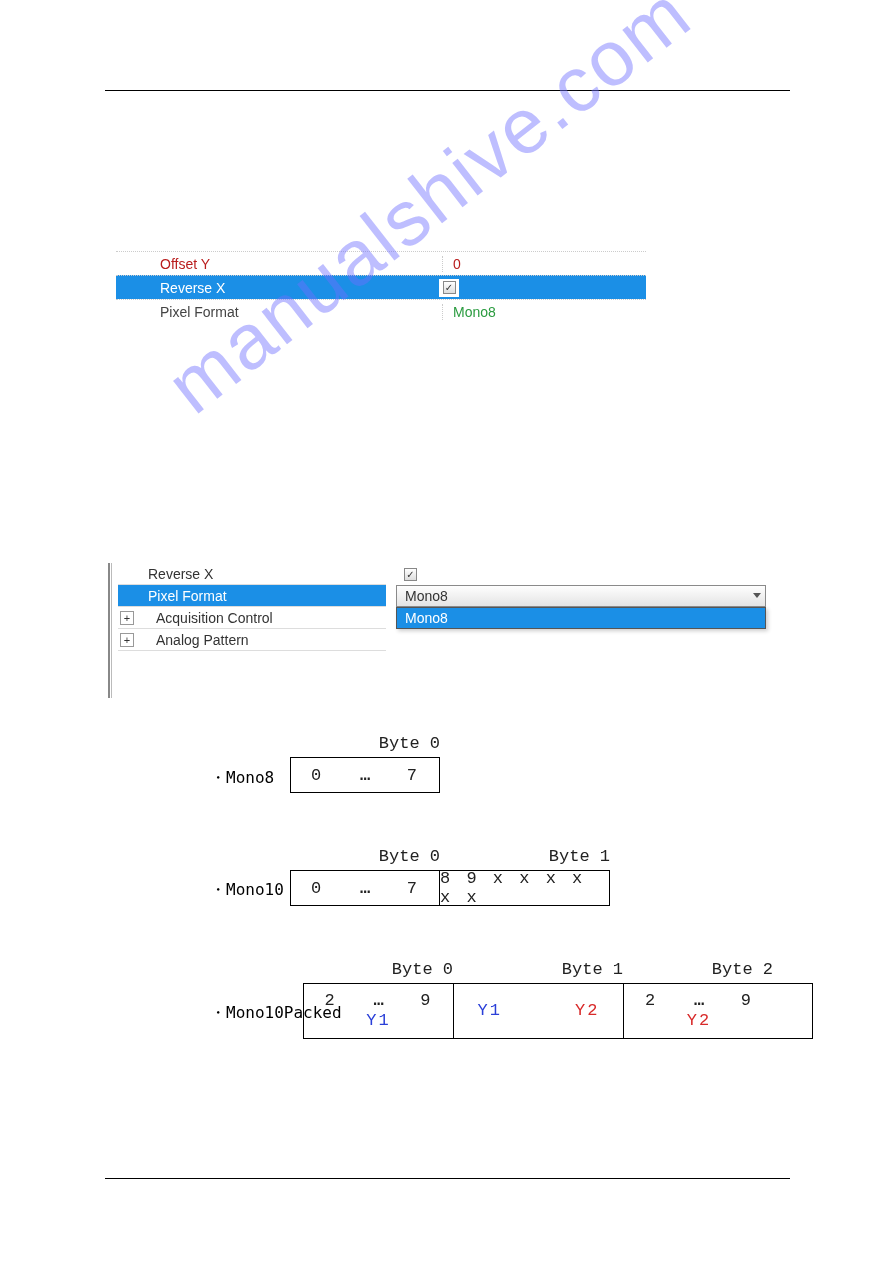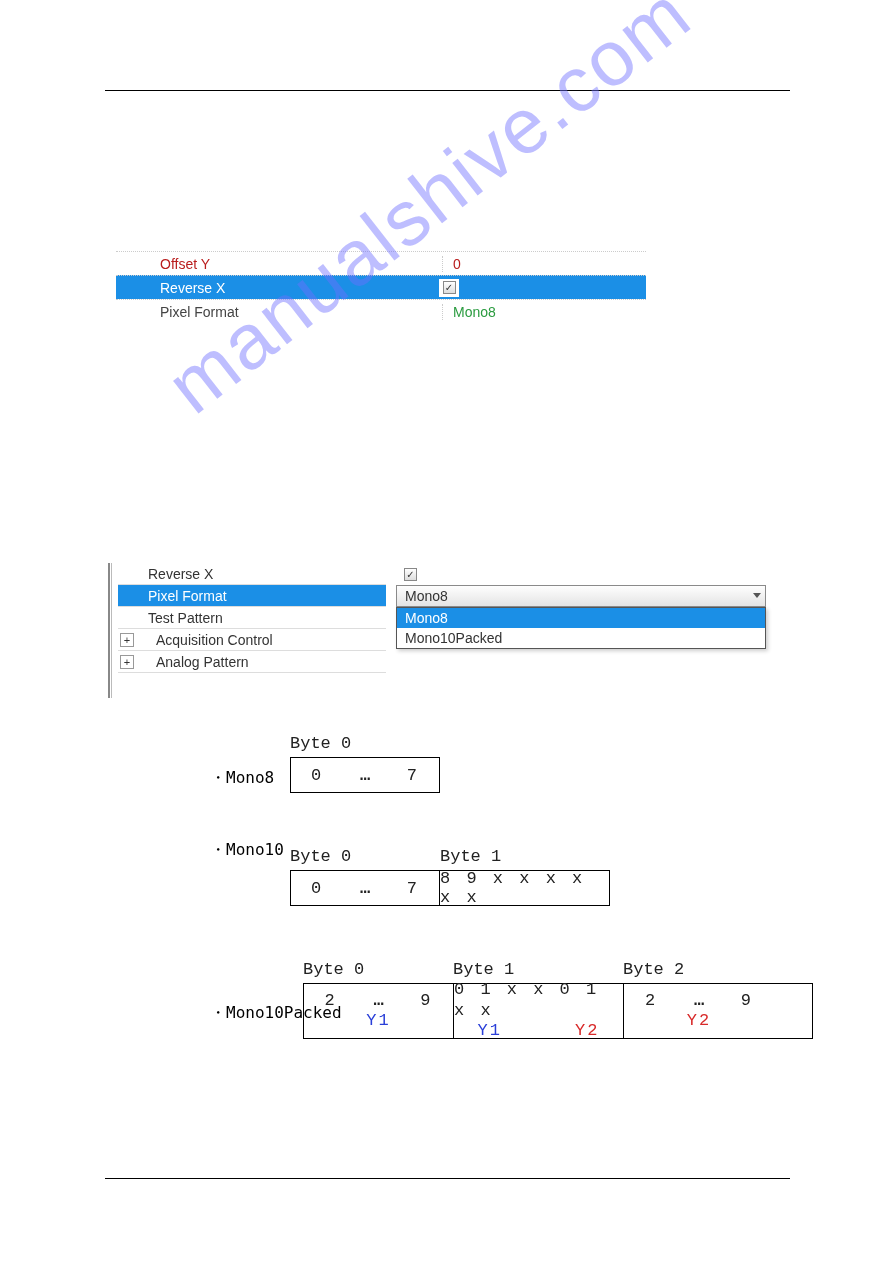--- a/index.html
+++ b/index.html
@@ -204,21 +204,21 @@
     font-family: "MS Gothic", "Courier New", monospace;
     font-size: 17px;
     color: #222;
   }
   .diag-label {
     position: absolute;
     font-family: "MS Gothic", monospace;
     font-size: 16px;
   }
   .byte-header {
-    text-align: left;
+    text-align: right;
     margin-bottom: 4px;
   }
   .byte-box {
     border: 1.5px solid #000;
     display: flex;
   }
   .byte-cell {
     height: 34px;
     display: flex;
     align-items: center;
@@ -261,60 +261,56 @@
 
 <div class="table2">
   <div class="t2-left-border"></div>
   <div class="t2-rows">
     <div class="t2-row">
       <div class="t2-label">Reverse X</div>
     </div>
     <div class="t2-row selected">
       <div class="t2-label">Pixel Format</div>
     </div>
-    <div class="t2-row">
-      <div class="t2-label">Test Pattern</div>
-    </div>
     <div class="t2-row bold">
       <span class="t2-expand">+</span>
       <div class="t2-label">Acquisition Control</div>
     </div>
     <div class="t2-row bold">
       <span class="t2-expand">+</span>
       <div class="t2-label">Analog Pattern</div>
     </div>
   </div>
   <div class="t2-right">
     <div class="t2-check-row">
       <div class="t2-check">✓</div>
     </div>
     <div class="t2-dropdown">
       <span>Mono8</span>
       <div class="t2-dropdown-arrow"></div>
     </div>
     <div class="t2-list">
       <div class="t2-list-item hl">Mono8</div>
-      <div class="t2-list-item">Mono10Packed</div>
     </div>
   </div>
 </div>
 
 <div class="diag-label" style="top:768px;left:210px">・Mono8</div>
 <div class="diag" style="top:734px;left:290px">
   <div class="byte-header" style="width:150px">Byte 0</div>
   <div class="byte-box" style="width:150px">
     <div class="byte-cell" style="width:150px">
       <span>0&nbsp;&nbsp;&nbsp;</span>
         <span class="dots">…</span>
         <span>&nbsp;&nbsp;&nbsp;7</span>
     </div>
   </div>
 </div>
 
-<div class="diag-label" style="top:840px;left:210px">・Mono10</div>
+<div class="diag-label" style="top:880px;left:210px">・Mono10</div>
 <div class="diag" style="top:847px;left:290px">
   <div style="display:flex">
     <div class="byte-header" style="width:150px">Byte 0</div>
     <div class="byte-header" style="width:170px">Byte 1</div>
   </div>
   <div class="byte-box" style="width:320px">
     <div class="byte-cell" style="width:150px">
       <span>0&nbsp;&nbsp;&nbsp;</span>
         <span class="dots">…</span>
         <span>&nbsp;&nbsp;&nbsp;7</span>
@@ -329,21 +325,20 @@
     <div class="byte-header" style="width:150px">Byte 0</div>
     <div class="byte-header" style="width:170px">Byte 1</div>
     <div class="byte-header" style="width:150px">Byte 2</div>
   </div>
   <div class="byte-box" style="width:510px">
     <div class="byte-cell tall" style="width:150px">
       <div><span>2&nbsp;&nbsp;&nbsp;</span><span class="dots">…</span><span>&nbsp;&nbsp;&nbsp;9</span></div>
       <div class="blue">Y1</div>
     </div>
     <div class="byte-cell tall" style="width:170px">
-      <div style="letter-spacing:3px">0 1 x x 0 1 x x</div>
       <div>
         <span class="blue">Y1</span>
         &nbsp;&nbsp;&nbsp;&nbsp;
         <span class="red">Y2</span>
       </div>
     </div>
     <div class="byte-cell tall" style="width:150px">
       <div><span>2&nbsp;&nbsp;&nbsp;</span><span class="dots">…</span><span>&nbsp;&nbsp;&nbsp;9</span></div>
       <div class="red">Y2</div>
     </div>

